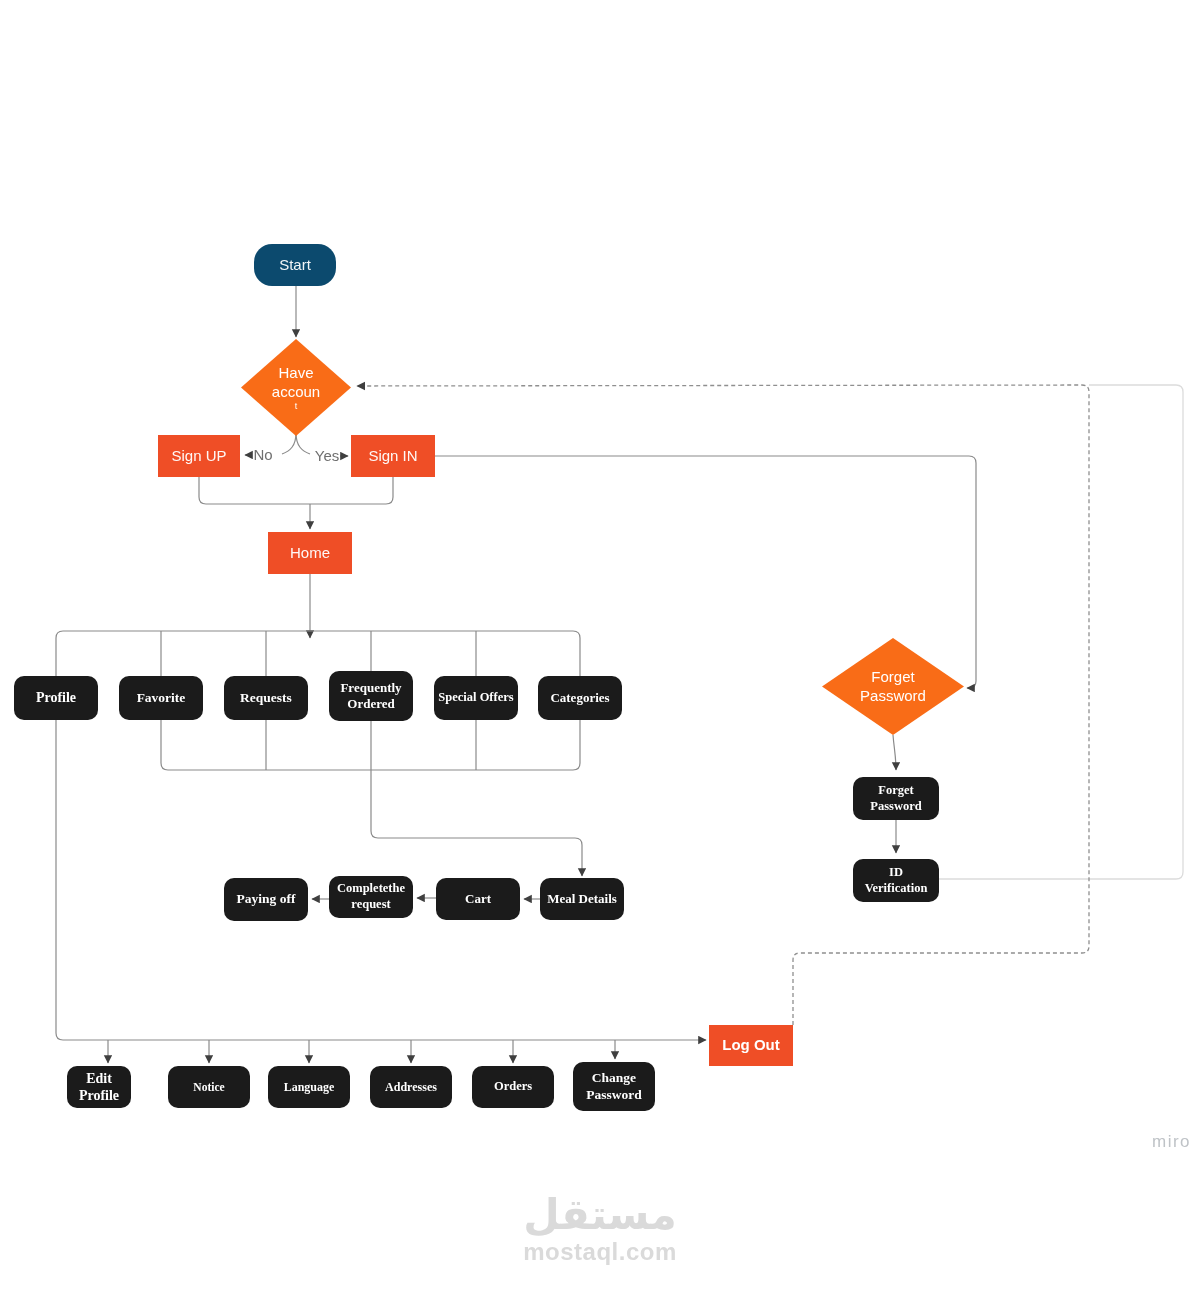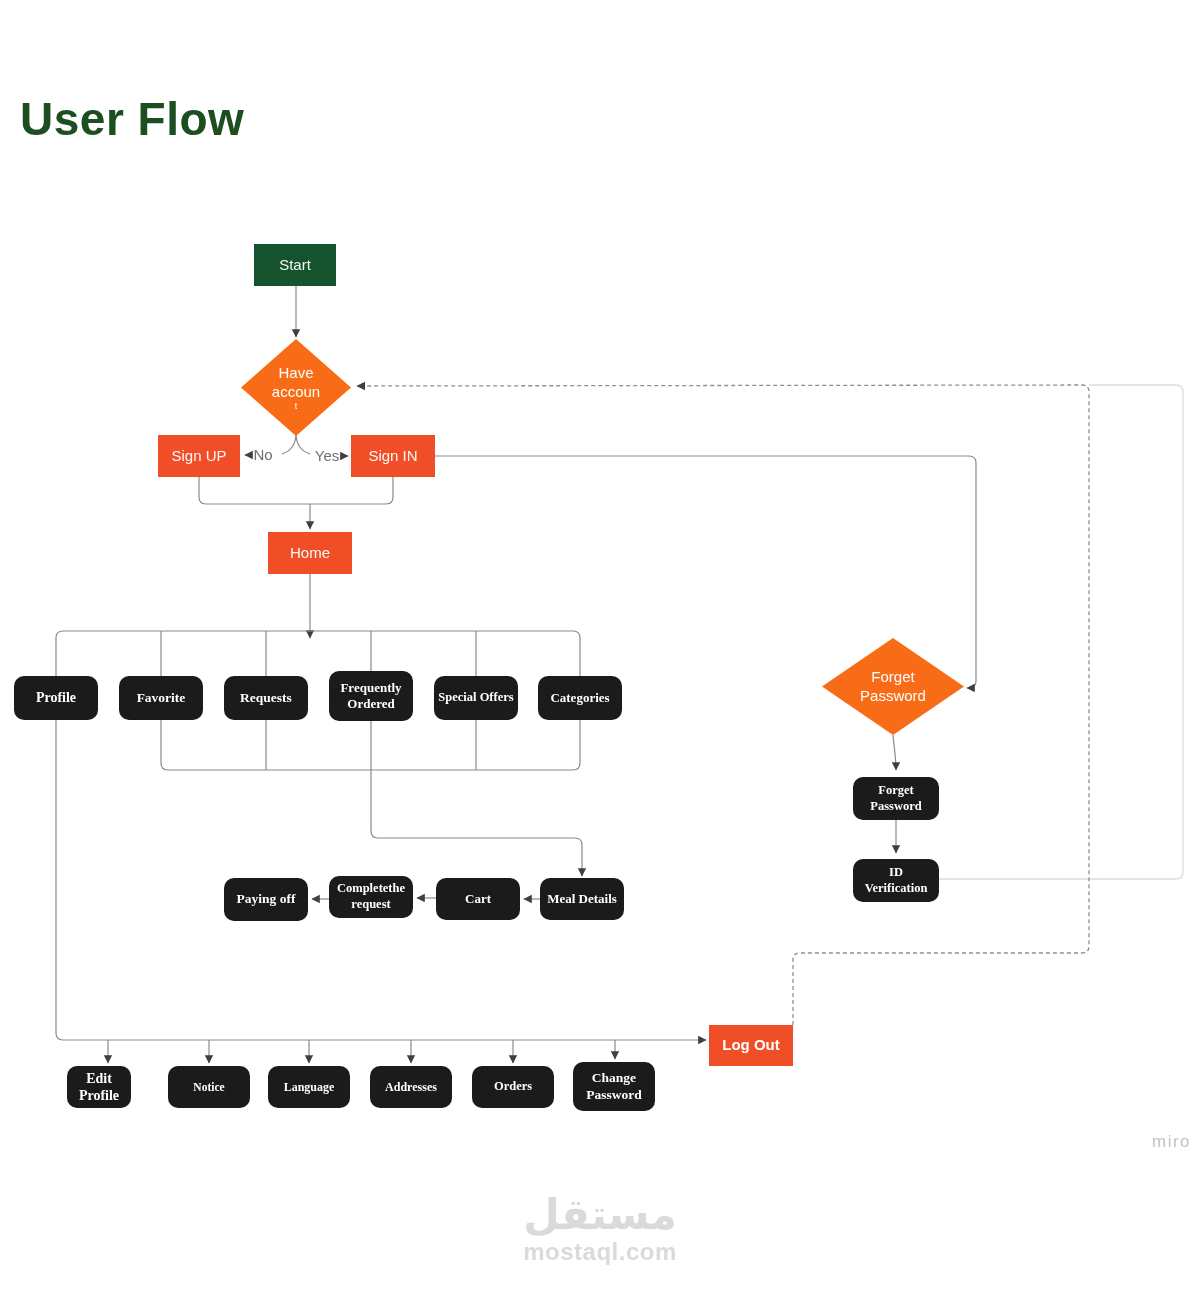--- a/index.html
+++ b/index.html
@@ -2,21 +2,21 @@
 <html><head>
 <meta charset="utf-8">
 <style>
   html,body{margin:0;padding:0;background:#ffffff;}
   .canvas{position:relative;width:1200px;height:1291px;background:#ffffff;overflow:hidden;
           font-family:"Liberation Sans",sans-serif;}
   .title{position:absolute;left:20px;top:92px;font-size:46px;font-weight:800;
          color:#1c4e20;letter-spacing:0.5px;font-family:"Liberation Sans",sans-serif;}
   .node{position:absolute;display:flex;align-items:center;justify-content:center;
         text-align:center;box-sizing:border-box;line-height:1.25;}
-  .yellow{background:#14532d;border-radius:0;color:rgba(255,255,255,0.95);font-size:15px;}
+  .yellow{background:#0c4a6e;border-radius:18px;color:rgba(255,255,255,0.95);font-size:15px;}
   .verm{background:#ef4e26;color:rgba(255,255,255,0.96);font-size:15px;font-weight:500;}
   .black{background:#1b1b1b;border-radius:10px;color:#ffffff;
          font-family:"Liberation Serif",serif;font-weight:bold;padding:2px 4px;}
   .diamond{background:#f96c17;color:#ffffff;font-size:15px;
            clip-path:polygon(50% 0,100% 50%,50% 100%,0 50%);
            flex-direction:column;}
   .dec-label{position:absolute;color:#6f6f6f;font-size:15px;text-align:center;}
   .muted{position:absolute;color:#bfc3c7;}
   svg.wires{position:absolute;left:0;top:0;}
   .wm{position:absolute;text-align:center;color:#dadada;font-weight:bold;}
@@ -80,21 +80,20 @@
       <path d="M309,1040 L309,1063" marker-end="url(#arr)"></path>
       <path d="M411,1040 L411,1063" marker-end="url(#arr)"></path>
       <path d="M513,1040 L513,1063" marker-end="url(#arr)"></path>
       <path d="M615,1040 L615,1059" marker-end="url(#arr)"></path>
 
       <path d="M893,735 C894,748 896,756 896,770" marker-end="url(#arr)"></path>
       <path d="M896,820 L896,853" marker-end="url(#arr)"></path>
     </g>
   </svg>
 
-  <div class="title">User Flow</div>
 
   <div class="node yellow" style="left:254px;top:244px;width:82px;height:42px;">Start</div>
 
   <div class="node diamond" style="left:241px;top:339px;width:110px;height:97px;">
     <span style="display:block;width:68px;">Have accoun</span>
     <span style="font-size:9px;line-height:1;">t</span>
   </div>
 
   <div class="node verm" style="left:158px;top:435px;width:82px;height:42px;">Sign UP</div>
   <div class="node verm" style="left:351px;top:435px;width:84px;height:42px;">Sign IN</div>

